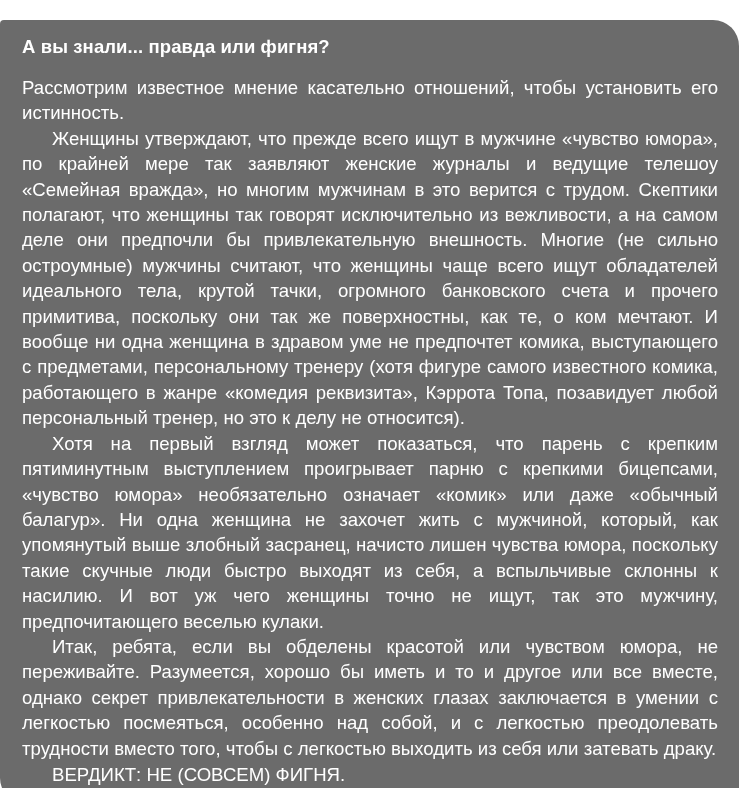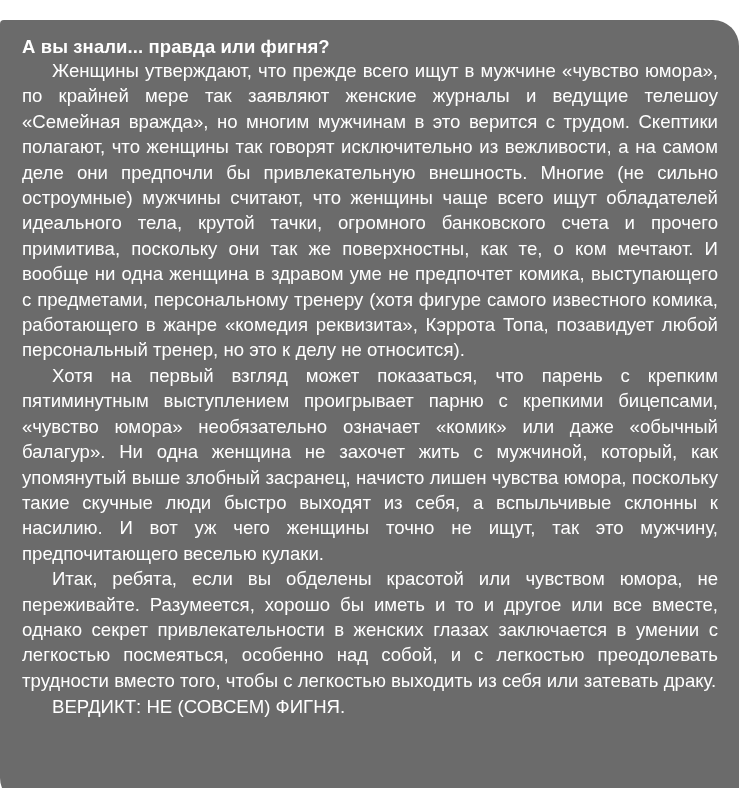--- a/index.html
+++ b/index.html
@@ -82,20 +82,21 @@
 </style>
 </head>
 <body>
 
 <div id="page">
   <div id="panel">
     <div id="content">
 
       <h1 class="heading">А вы знали... правда или фигня?</h1>
 
+      <p class="para first lastline-left">Рассмотрим известное мнение касательно отношений, чтобы установить его истинность.</p>
 
 
       <p class="para indent lastline-left">Женщины утверждают, что прежде всего ищут в мужчине «чувство юмора», по крайней мере так заявляют женские журналы и ведущие телешоу «Семейная вражда», но многим мужчинам в это верится с трудом. Скептики полагают, что женщины так говорят исключительно из вежливости, а на самом деле они предпочли бы привлекательную внешность. Многие (не сильно остроумные) мужчины считают, что женщины чаще всего ищут обладателей идеального тела, крутой тачки, огромного банковского счета и прочего примитива, поскольку они так же поверхностны, как те, о ком мечтают. И вообще ни одна женщина в здравом уме не предпочтет комика, выступающего с предметами, персональному тренеру (хотя фигуре самого известного комика, работающего в жанре «комедия реквизита», Кэррота Топа, позавидует любой персональный тренер, но это к делу не относится).</p>
 
       <p class="para indent lastline-left">Хотя на первый взгляд может показаться, что парень с крепким пятиминутным выступлением проигрывает парню с крепкими бицепсами, «чувство юмора» необязательно означает «комик» или даже «обычный балагур». Ни одна женщина не захочет жить с мужчиной, который, как упомянутый выше злобный засранец, начисто лишен чувства юмора, поскольку такие скучные люди быстро выходят из себя, а вспыльчивые склонны к насилию. И вот уж чего женщины точно не ищут, так это мужчину, предпочитающего веселью кулаки.</p>
 
       <p class="para indent lastline-left">Итак, ребята, если вы обделены красотой или чувством юмора, не переживайте. Разумеется, хорошо бы иметь и то и другое или все вместе, однако секрет привлекательности в женских глазах заключается в умении с легкостью посмеяться, особенно над собой, и с легкостью преодолевать трудности вместо того, чтобы с легкостью выходить из себя или затевать драку.</p>
 
       <p class="verdict">ВЕРДИКТ: НЕ (СОВСЕМ) ФИГНЯ.</p>
 

